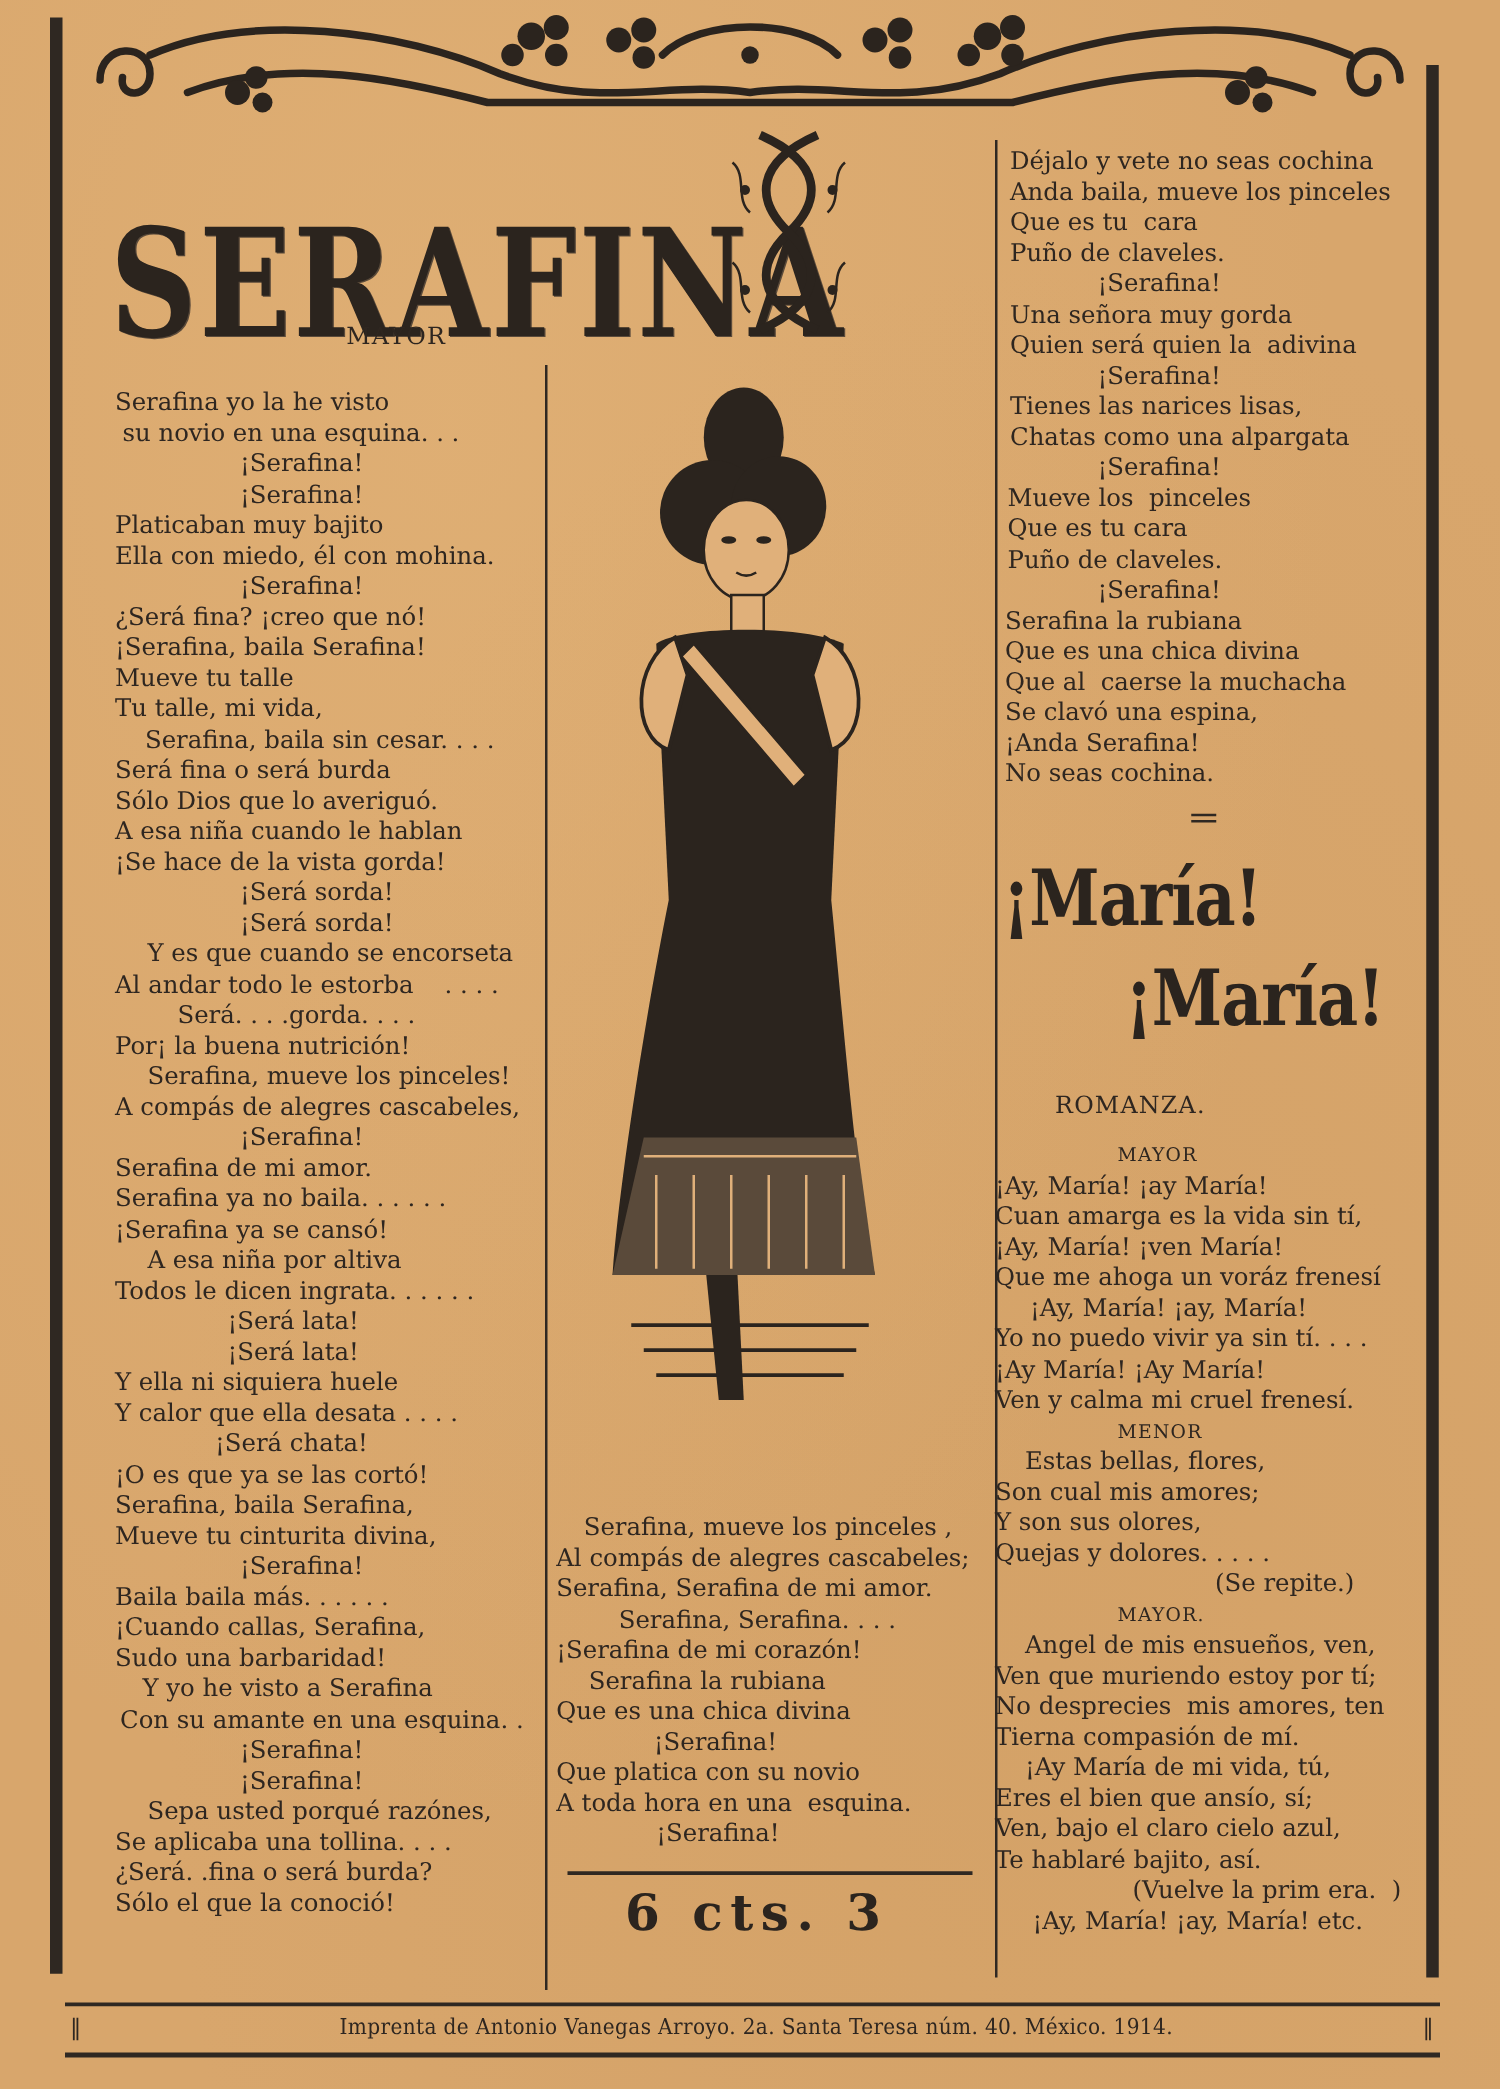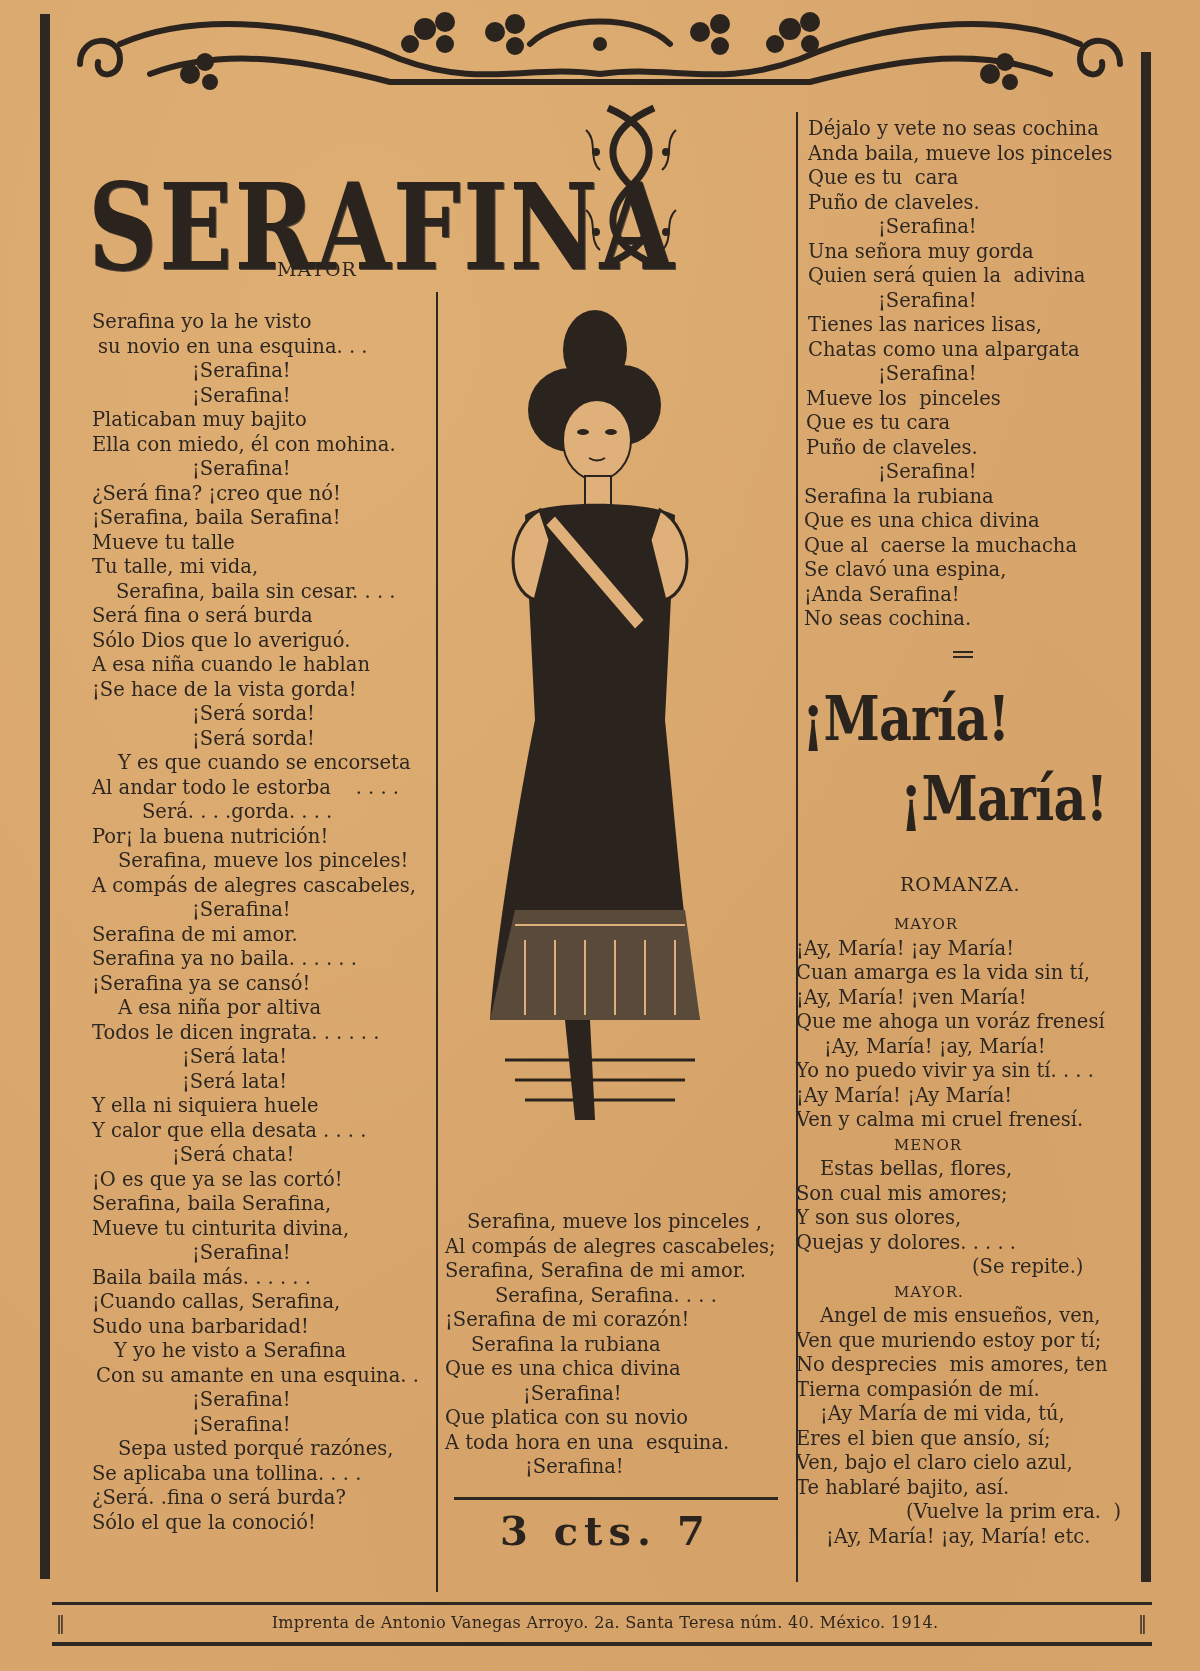--- a/index.html
+++ b/index.html
@@ -131,25 +131,25 @@
       <line x1="30" y1="780" x2="200" y2="780"></line>
       <line x1="40" y1="800" x2="190" y2="800"></line>
     </g>
   <path d="M80,720 L90,820 L110,820 L105,720 Z" fill="#2b241e"></path>
 </svg>
 
 <div class="col" id="col-left" style="left:92px;top:310px;"><span class="ln" style="padding-left: 0px;">Serafina yo la he visto</span><span class="ln" style="padding-left: 6px;">su novio en una esquina. . .</span><span class="ln" style="padding-left: 100px;">¡Serafina!</span><span class="ln" style="padding-left: 100px;">¡Serafina!</span><span class="ln" style="padding-left: 0px;">Platicaban muy bajito</span><span class="ln" style="padding-left: 0px;">Ella con miedo, él con mohina.</span><span class="ln" style="padding-left: 100px;">¡Serafina!</span><span class="ln" style="padding-left: 0px;">¿Será fina? ¡creo que nó!</span><span class="ln" style="padding-left: 0px;">¡Serafina, baila Serafina!</span><span class="ln" style="padding-left: 0px;">Mueve tu talle</span><span class="ln" style="padding-left: 0px;">Tu talle, mi vida,</span><span class="ln" style="padding-left: 24px;">Serafina, baila sin cesar. . . .</span><span class="ln" style="padding-left: 0px;">Será fina o será burda</span><span class="ln" style="padding-left: 0px;">Sólo Dios que lo averiguó.</span><span class="ln" style="padding-left: 0px;">A esa niña cuando le hablan</span><span class="ln" style="padding-left: 0px;">¡Se hace de la vista gorda!</span><span class="ln" style="padding-left: 100px;">¡Será sorda!</span><span class="ln" style="padding-left: 100px;">¡Será sorda!</span><span class="ln" style="padding-left: 26px;">Y es que cuando se encorseta</span><span class="ln" style="padding-left: 0px;">Al andar todo le estorba    . . . .</span><span class="ln" style="padding-left: 50px;">Será. . . .gorda. . . .</span><span class="ln" style="padding-left: 0px;">Por¡ la buena nutrición!</span><span class="ln" style="padding-left: 26px;">Serafina, mueve los pinceles!</span><span class="ln" style="padding-left: 0px;">A compás de alegres cascabeles,</span><span class="ln" style="padding-left: 100px;">¡Serafina!</span><span class="ln" style="padding-left: 0px;">Serafina de mi amor.</span><span class="ln" style="padding-left: 0px;">Serafina ya no baila. . . . . .</span><span class="ln" style="padding-left: 0px;">¡Serafina ya se cansó!</span><span class="ln" style="padding-left: 26px;">A esa niña por altiva</span><span class="ln" style="padding-left: 0px;">Todos le dicen ingrata. . . . . .</span><span class="ln" style="padding-left: 90px;">¡Será lata!</span><span class="ln" style="padding-left: 90px;">¡Será lata!</span><span class="ln" style="padding-left: 0px;">Y ella ni siquiera huele</span><span class="ln" style="padding-left: 0px;">Y calor que ella desata . . . .</span><span class="ln" style="padding-left: 80px;">¡Será chata!</span><span class="ln" style="padding-left: 0px;">¡O es que ya se las cortó!</span><span class="ln" style="padding-left: 0px;">Serafina, baila Serafina,</span><span class="ln" style="padding-left: 0px;">Mueve tu cinturita divina,</span><span class="ln" style="padding-left: 100px;">¡Serafina!</span><span class="ln" style="padding-left: 0px;">Baila baila más. . . . . .</span><span class="ln" style="padding-left: 0px;">¡Cuando callas, Serafina,</span><span class="ln" style="padding-left: 0px;">Sudo una barbaridad!</span><span class="ln" style="padding-left: 22px;">Y yo he visto a Serafina</span><span class="ln" style="padding-left: 4px;">Con su amante en una esquina. .</span><span class="ln" style="padding-left: 100px;">¡Serafina!</span><span class="ln" style="padding-left: 100px;">¡Serafina!</span><span class="ln" style="padding-left: 26px;">Sepa usted porqué razónes,</span><span class="ln" style="padding-left: 0px;">Se aplicaba una tollina. . . .</span><span class="ln" style="padding-left: 0px;">¿Será. .fina o será burda?</span><span class="ln" style="padding-left: 0px;">Sólo el que la conoció!</span></div>
 
 <div class="col" id="col-mid" style="left:445px;top:1210px;"><span class="ln" style="padding-left: 22px;">Serafina, mueve los pinceles ,</span><span class="ln" style="padding-left: 0px;">Al compás de alegres cascabeles;</span><span class="ln" style="padding-left: 0px;">Serafina, Serafina de mi amor.</span><span class="ln" style="padding-left: 50px;">Serafina, Serafina. . . .</span><span class="ln" style="padding-left: 0px;">¡Serafina de mi corazón!</span><span class="ln" style="padding-left: 26px;">Serafina la rubiana</span><span class="ln" style="padding-left: 0px;">Que es una chica divina</span><span class="ln" style="padding-left: 78px;">¡Serafina!</span><span class="ln" style="padding-left: 0px;">Que platica con su novio</span><span class="ln" style="padding-left: 0px;">A toda hora en una  esquina.</span><span class="ln" style="padding-left: 80px;">¡Serafina!</span></div>
 
-<div class="price">3 cts. 7</div>
+<div class="price">6 cts. 3</div>
 
 <div class="col" id="col-right" style="left:802px;top:117px;"><span class="ln" style="padding-left: 6px;">Déjalo y vete no seas cochina</span><span class="ln" style="padding-left: 6px;">Anda baila, mueve los pinceles</span><span class="ln" style="padding-left: 6px;">Que es tu  cara</span><span class="ln" style="padding-left: 6px;">Puño de claveles.</span><span class="ln" style="padding-left: 76px;">¡Serafina!</span><span class="ln" style="padding-left: 6px;">Una señora muy gorda</span><span class="ln" style="padding-left: 6px;">Quien será quien la  adivina</span><span class="ln" style="padding-left: 76px;">¡Serafina!</span><span class="ln" style="padding-left: 6px;">Tienes las narices lisas,</span><span class="ln" style="padding-left: 6px;">Chatas como una alpargata</span><span class="ln" style="padding-left: 76px;">¡Serafina!</span><span class="ln" style="padding-left: 4px;">Mueve los  pinceles</span><span class="ln" style="padding-left: 4px;">Que es tu cara</span><span class="ln" style="padding-left: 4px;">Puño de claveles.</span><span class="ln" style="padding-left: 76px;">¡Serafina!</span><span class="ln" style="padding-left: 2px;">Serafina la rubiana</span><span class="ln" style="padding-left: 2px;">Que es una chica divina</span><span class="ln" style="padding-left: 2px;">Que al  caerse la muchacha</span><span class="ln" style="padding-left: 2px;">Se clavó una espina,</span><span class="ln" style="padding-left: 2px;">¡Anda Serafina!</span><span class="ln" style="padding-left: 2px;">No seas cochina.</span></div>
 
 <div class="maria" style="left:802px;top:682px;">¡María!</div>
 <div class="maria" style="left:900px;top:762px;">¡María!</div>
-<div class="subtitle" style="left:900px;top:873px;">ROMANZA.</div>
+<div class="subtitle" style="left:844px;top:873px;">ROMANZA.</div>
 
 <div class="col" id="col-maria" style="left:796px;top:912px;"><span class="ln" style="padding-left: 98px; font-size: 15px; letter-spacing: 1px;">MAYOR</span><span class="ln" style="padding-left: 0px;">¡Ay, María! ¡ay María!</span><span class="ln" style="padding-left: 0px;">Cuan amarga es la vida sin tí,</span><span class="ln" style="padding-left: 0px;">¡Ay, María! ¡ven María!</span><span class="ln" style="padding-left: 0px;">Que me ahoga un voráz frenesí</span><span class="ln" style="padding-left: 28px;">¡Ay, María! ¡ay, María!</span><span class="ln" style="padding-left: 0px;">Yo no puedo vivir ya sin tí. . . .</span><span class="ln" style="padding-left: 0px;">¡Ay María! ¡Ay María!</span><span class="ln" style="padding-left: 0px;">Ven y calma mi cruel frenesí.</span><span class="ln" style="padding-left: 98px; font-size: 15px; letter-spacing: 1px;">MENOR</span><span class="ln" style="padding-left: 24px;">Estas bellas, flores,</span><span class="ln" style="padding-left: 0px;">Son cual mis amores;</span><span class="ln" style="padding-left: 0px;">Y son sus olores,</span><span class="ln" style="padding-left: 0px;">Quejas y dolores. . . . .</span><span class="ln" style="padding-left: 176px;">(Se repite.)</span><span class="ln" style="padding-left: 98px; font-size: 15px; letter-spacing: 1px;">MAYOR.</span><span class="ln" style="padding-left: 24px;">Angel de mis ensueños, ven,</span><span class="ln" style="padding-left: 0px;">Ven que muriendo estoy por tí;</span><span class="ln" style="padding-left: 0px;">No desprecies  mis amores, ten</span><span class="ln" style="padding-left: 0px;">Tierna compasión de mí.</span><span class="ln" style="padding-left: 24px;">¡Ay María de mi vida, tú,</span><span class="ln" style="padding-left: 0px;">Eres el bien que ansío, sí;</span><span class="ln" style="padding-left: 0px;">Ven, bajo el claro cielo azul,</span><span class="ln" style="padding-left: 0px;">Te hablaré bajito, así.</span><span class="ln" style="padding-left: 110px;">(Vuelve la prim era.  )</span><span class="ln" style="padding-left: 30px;">¡Ay, María! ¡ay, María! etc.</span></div>
 
 <div class="dbl" style="left:56px;top:1612px;">‖</div>
 <div class="footer">Imprenta de Antonio Vanegas Arroyo. 2a. Santa Teresa núm. 40. México. 1914.</div>
 <div class="dbl" style="left:1138px;top:1612px;">‖</div>
 
 </body></html>

